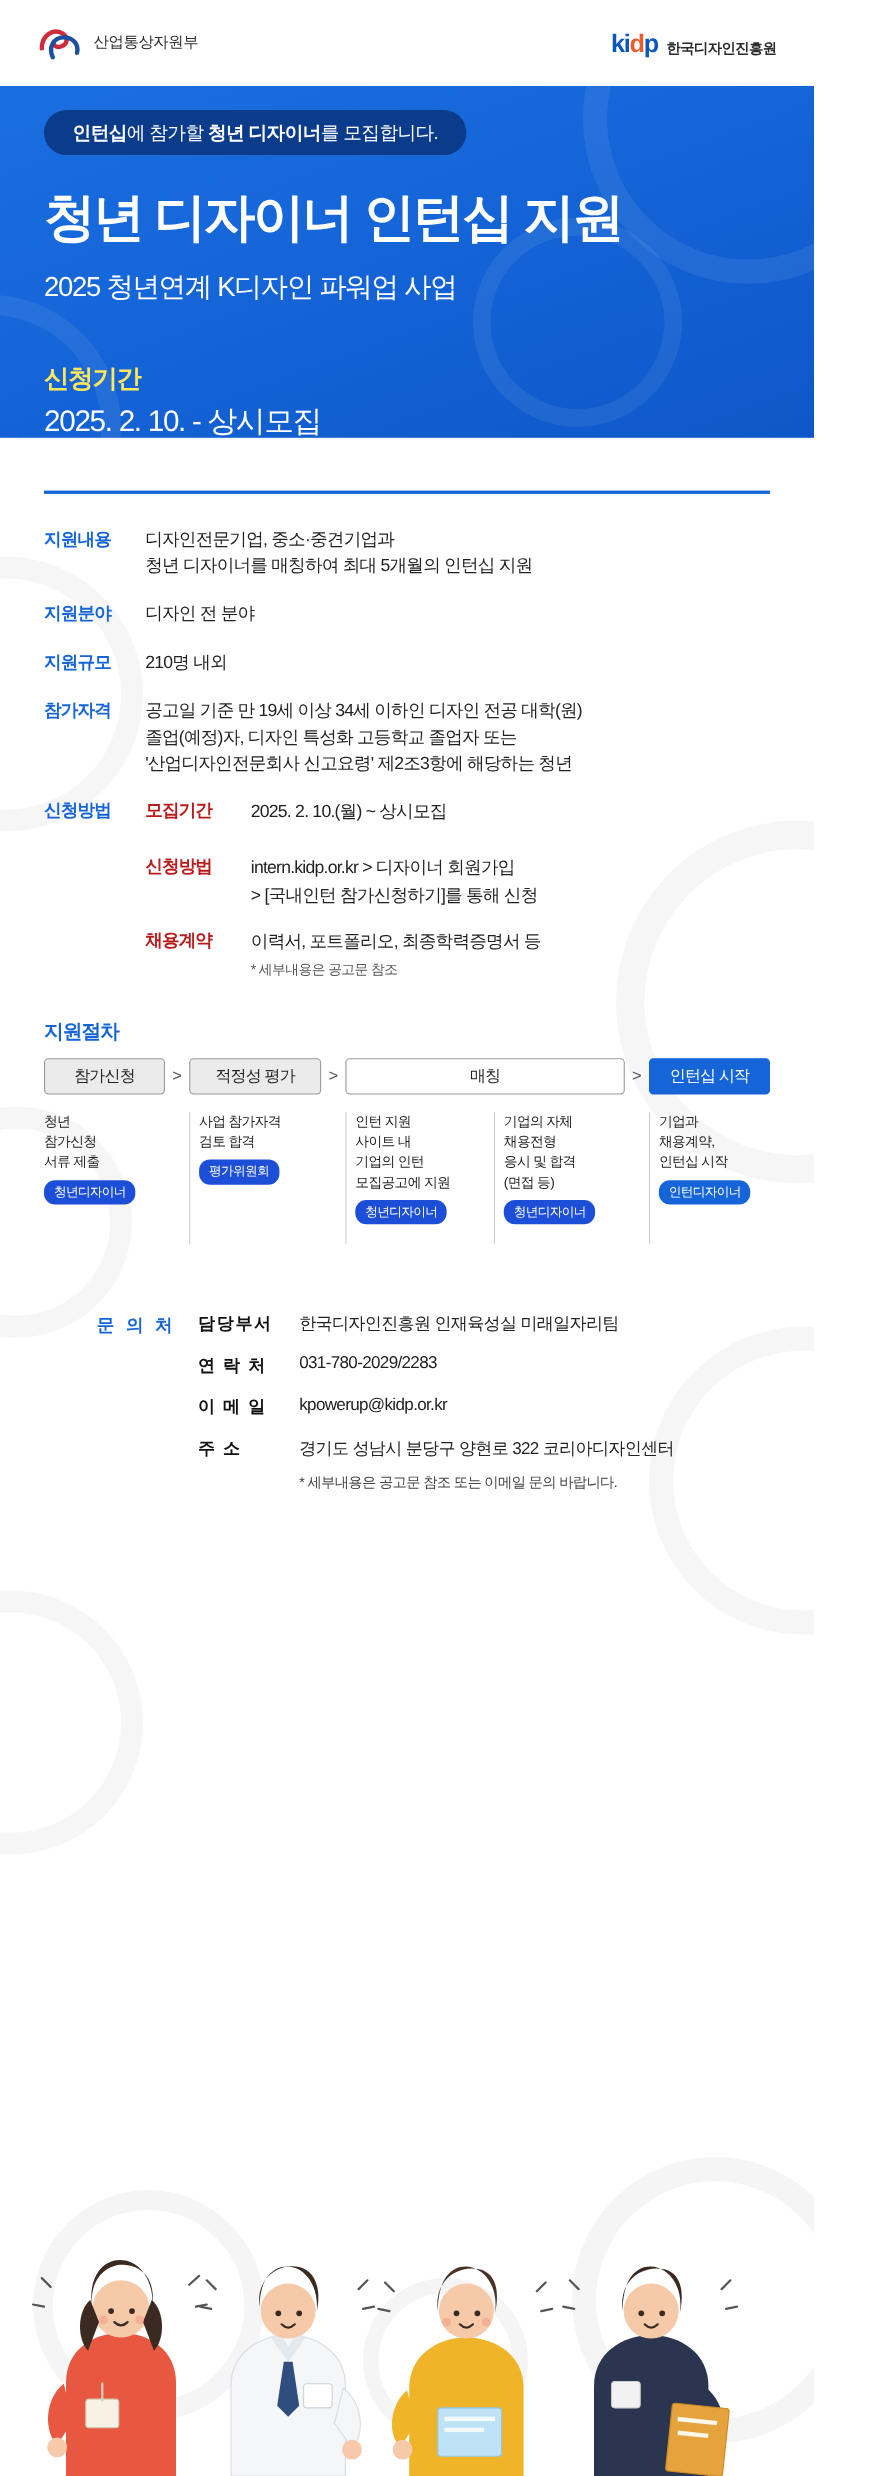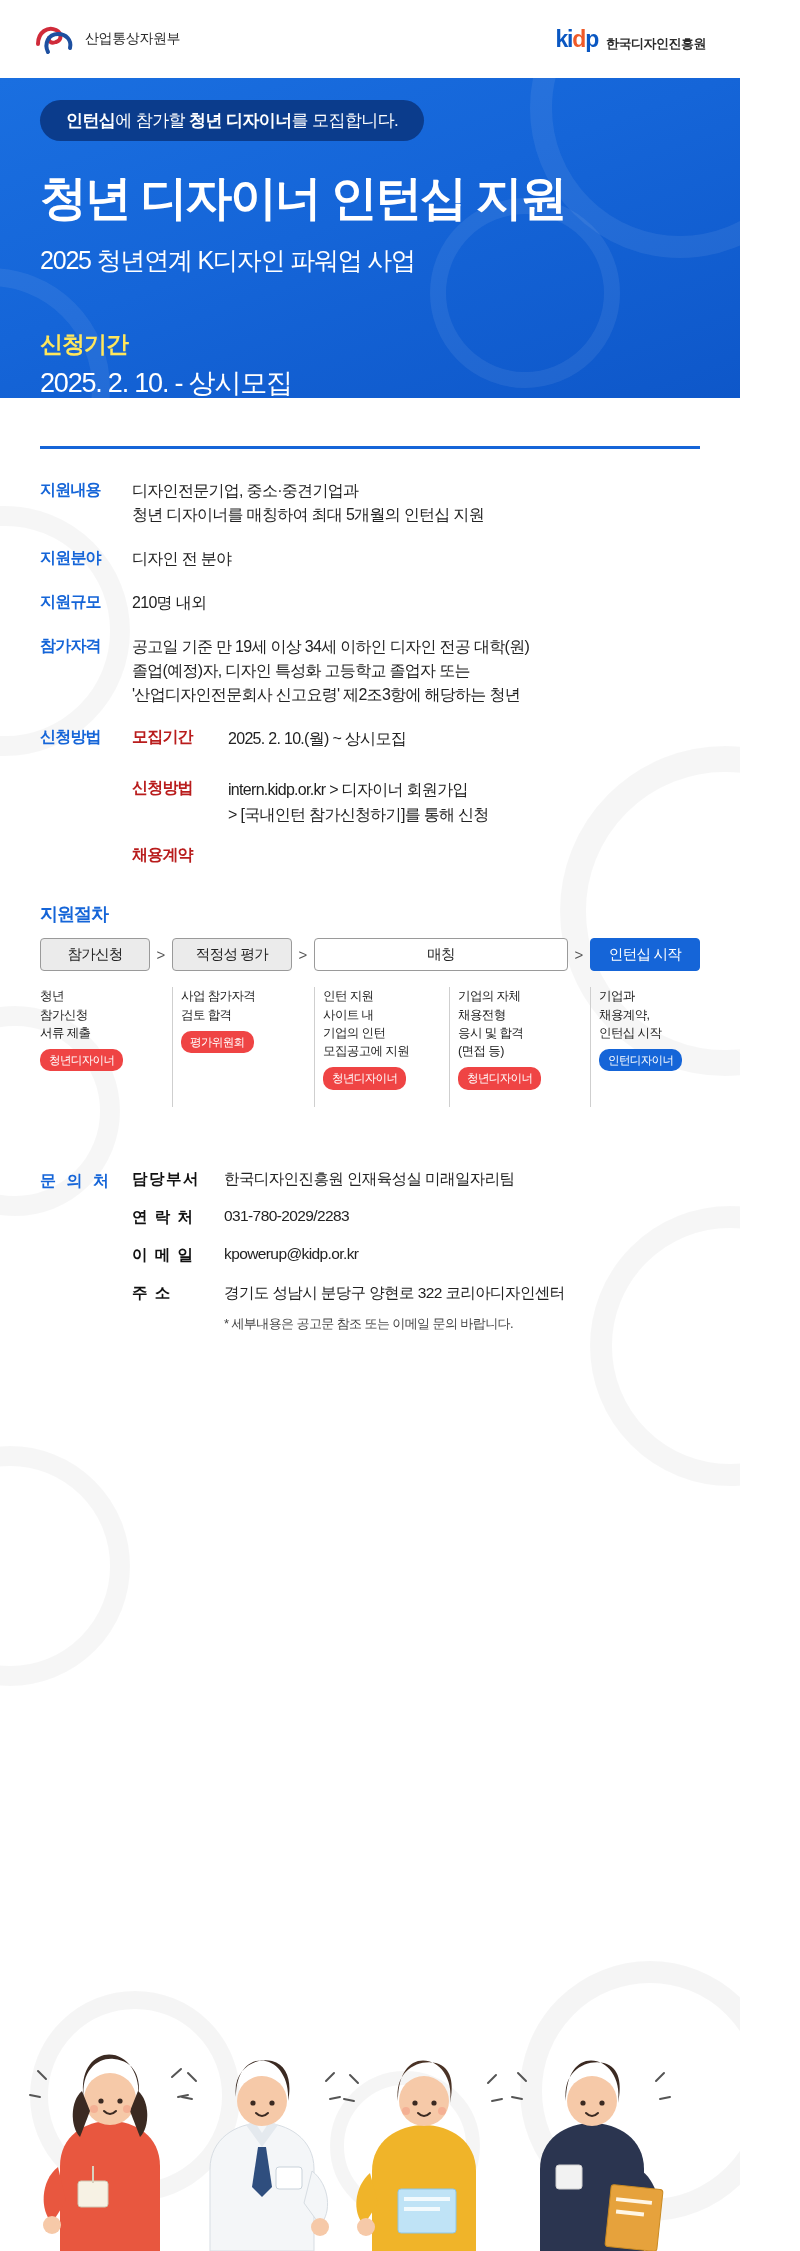--- a/index.html
+++ b/index.html
@@ -227,32 +227,32 @@
     font-size: 12.5px;
     color: #222;
     letter-spacing: -0.6px;
     line-height: 1.45;
     min-height: 120px;
   }
   .flow-col.noline { border-left: none; padding-left: 0; }
   .tag {
     display: inline-block;
     margin-top: 7px;
-    background: #ef4444;
+    background: #1d4ed8;
     color: #ffffff;
     font-size: 11.5px;
     letter-spacing: -0.6px;
     border-radius: 10px;
     padding: 3px 9px;
   }
   .tag.blue { background: #1565d8; }
   .spacer-arrow { width: 22px; flex: 0 0 22px; }
 
   
-  .contact { position: relative; z-index: 2; margin-top: 62px; }
+  .contact { position: relative; z-index: 2; margin-top: 62px; margin-left: 48px; }
   .contact-wrap { display: flex; }
   .contact-title {
     width: 92px;
     flex: 0 0 92px;
     font-size: 16px;
     font-weight: bold;
     color: #1565d8;
     letter-spacing: 3px;
     padding-top: 2px;
   }
@@ -378,20 +378,24 @@
         <div class="k3">모집기간</div>
         <div class="v2" style="white-space:pre-line">2025. 2. 10.(월) ~ 상시모집</div>
       </div>
       <div class="apply-row apply-indent" style="margin-top:26px">
         <div class="k3">신청방법</div>
         <div class="v2" style="white-space:pre-line">intern.kidp.or.kr &gt; 디자이너 회원가입
 &gt; [국내인턴 참가신청하기]를 통해 신청</div>
       </div>
       <div class="apply-row apply-indent" style="margin-top:18px">
         <div class="k3">채용계약</div>
+        <div>
+          <div class="v2">이력서, 포트폴리오, 최종학력증명서 등</div>
+          <div class="sub-note">* 세부내용은 공고문 참조</div>
+        </div>
       </div>
     </div>
 
     <div class="process">
       <div class="process-title">지원절차</div>
 
       <div class="flow-heads">
         <div class="flow-head gray" style="flex:0 0 110px">참가신청</div>
         <div class="arrow">&gt;</div>
         <div class="flow-head gray" style="flex:0 0 120px">적정성 평가</div>

